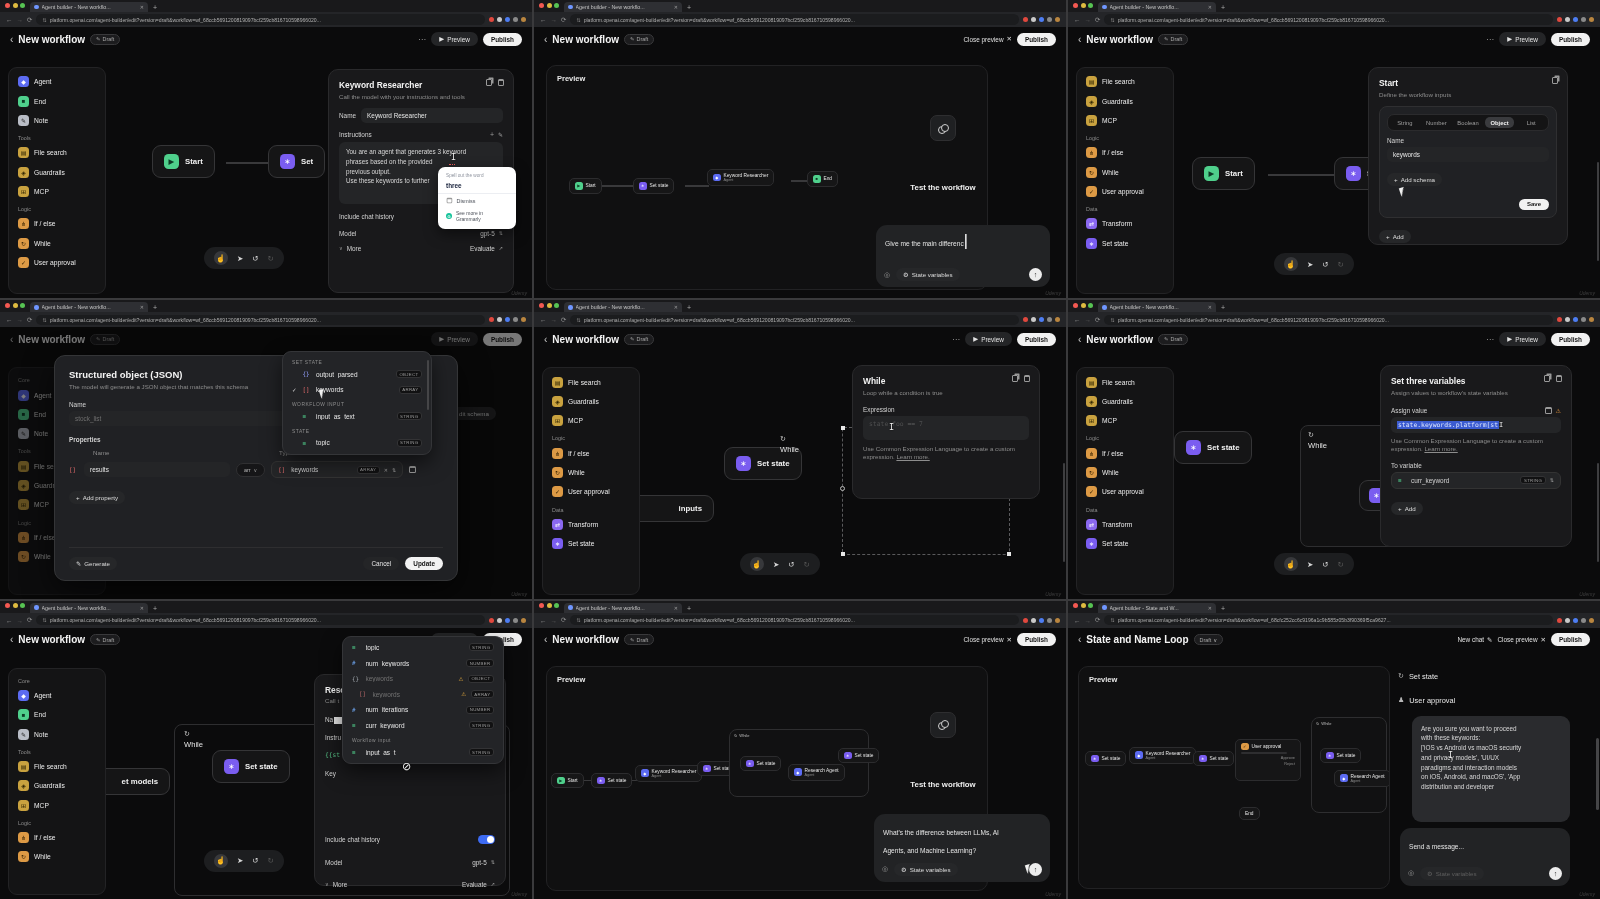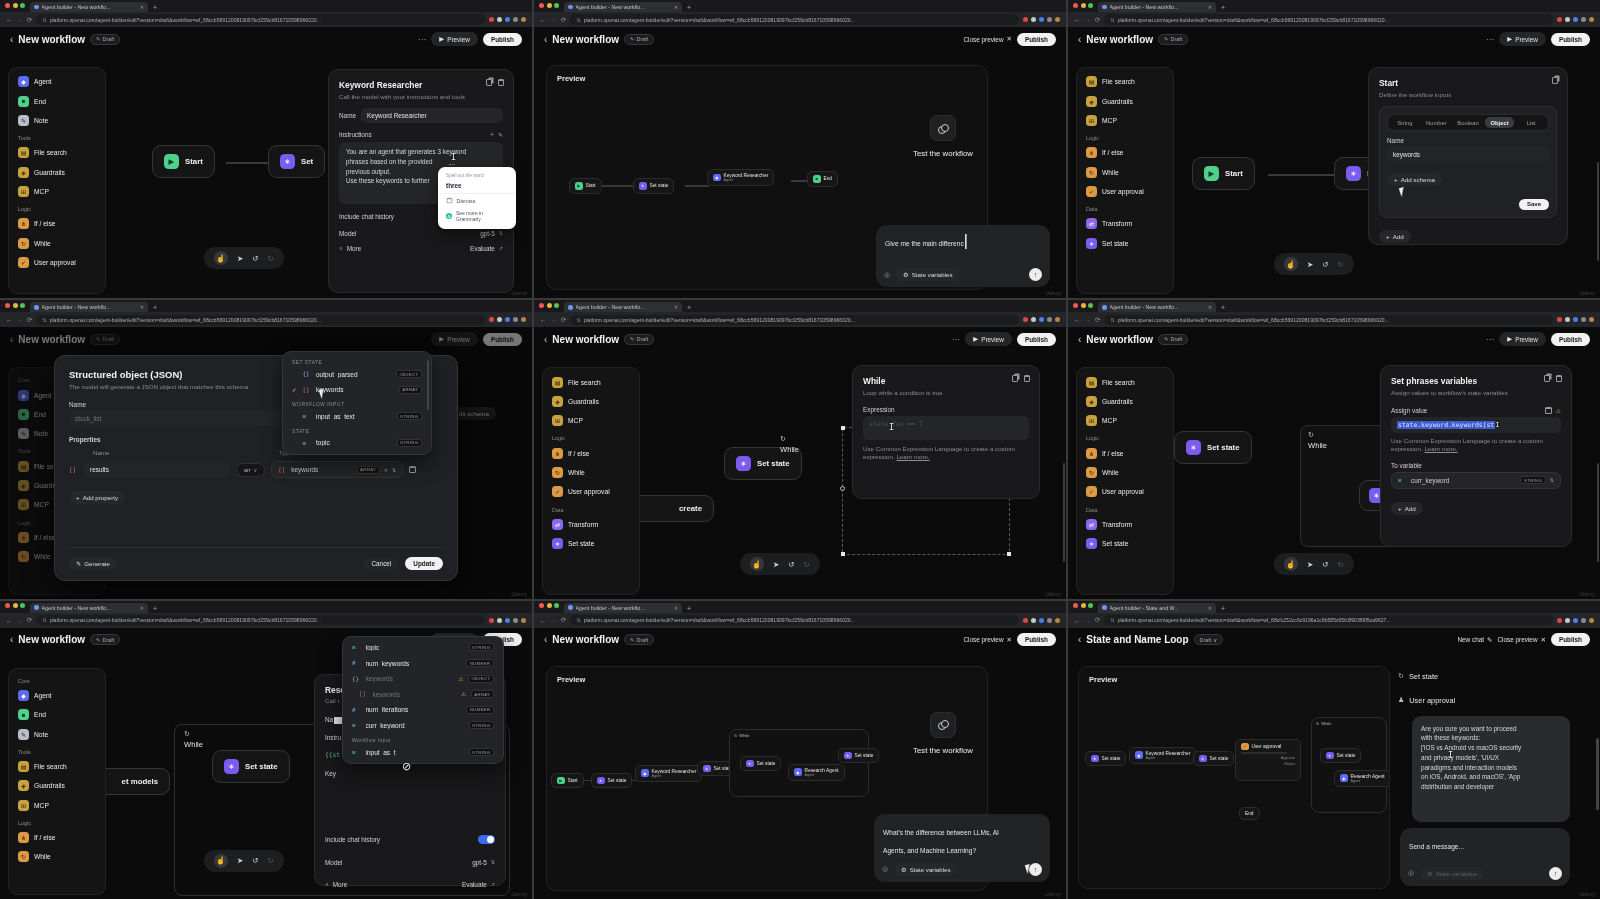--- a/index.html
+++ b/index.html
@@ -117,21 +117,21 @@
   .mn { position:absolute; display:flex; align-items:center; gap:3px; background:#161617; border:1px solid #2c2c2e; border-radius:5px; padding:3px 5px; }
   .mnic { width:7.5px; height:7.5px; border-radius:2.5px; display:flex; align-items:center; justify-content:center; font-size:4px; flex:none; }
   .mnl { color:#e6e6e6; font-size:4.8px; white-space:nowrap; }
   .mns { color:#8a8a8a; font-size:3.8px; }
   .mwlab { position:absolute; color:#bfbfbf; font-size:4px; display:flex; gap:2px; align-items:center; }
   
   .ticon { position:absolute; width:26px; height:26px; border-radius:7px; background:#1f2022; border:1px solid #2e2e30; display:flex; align-items:center; justify-content:center; }
   .c2 { position:relative; width:11px; height:9px; }
   .c2:before,.c2:after { content:""; position:absolute; border:1px solid #cfcfcf; border-radius:50%; width:6px; height:6px; }
   .c2:before { left:0; top:2px; } .c2:after { right:0; top:0; background:#1f2022; }
-  .ttext { position:absolute; color:#efefef; font-size:7.8px; font-weight:400; text-align:center; }
+  .ttext { position:absolute; color:#efefef; font-size:7.8px; font-weight:700; text-align:center;margin-top:34px; }
   .chatcard { position:absolute; background:#222325; border-radius:11px; padding:7px 9px; }
   .chattext { color:#e4e4e4; font-size:6.6px; line-height:1.5; white-space:pre-line; }
   .chatrow { position:absolute; left:8px; right:8px; bottom:6px; display:flex; align-items:center; gap:6px; }
   .aticon { color:#9a9a9a; font-size:7px; }
   .send { width:13px; height:13px; border-radius:50%; background:#ededed; color:#222; display:flex; align-items:center; justify-content:center; font-size:7px; margin-left:auto; flex:none; }
   .caret { color:#fff; font-weight:400; }
   .statusrow { position:absolute; display:flex; align-items:center; gap:5px; }
   .stic { color:#b9b9b9; font-size:7px; }
   .stlb { color:#e8e8e8; font-size:7.4px; }
   .bubble { position:absolute; background:#2a2b2e; border-radius:9px; padding:8px 9px; color:#d9d9d9; font-size:6.4px; line-height:1.52; white-space:pre-line; }
@@ -782,21 +782,21 @@
               <span class="sic" style="background: rgb(138, 104, 240); color: rgb(255, 255, 255);">⇄</span>
               <span class="slb">Transform</span>
             </div>
             <div class="sit">
               <span class="sic" style="background: rgb(122, 93, 240); color: rgb(255, 255, 255);">∗</span>
               <span class="slb">Set state</span>
             </div>
           </div>
       <div class="sscroll"></div>
       <div class="node" style="left:28px;top:144px;width:152px;justify-content:flex-end">
-            <span class="nlb">create</span>
+            <span class="nlb">inputs</span>
           </div>
       <div class="node" style="left:190px;top:96px">
             <span class="nic" style="background:#7a5df0;color:#fff">∗</span>
             <span class="nlb">Set state</span>
           </div>
       <div class="whead" style="left:246px;top:84px">
             <span class="wl1">↻</span>
             <span class="wl2">While</span>
           </div>
       <div class="dash" style="left:308px;top:76px;width:168px;height:128px">
@@ -928,29 +928,29 @@
         <div class="node" style="left:58px;top:54px;padding:7px 9px">
               <span class="nic" style="background:#7a5df0;color:#fff">∗</span>
               <span class="nlb">S</span>
             </div>
       </div>
       <div class="cfg" style="left:312px;top:14px;width:192px;height:182px">
         <div class="cicons">
               <span class="ic-copy"></span>
               <span class="ic-trash"></span>
             </div>
-        <div class="ct">Set phrases variables</div>
+        <div class="ct">Set three variables</div>
         <div class="cs">Assign values to workflow's state variables</div>
         <div class="srow" style="margin-top:9px">
               <span class="flb">Assign value</span>
               <span class="sp"></span>
               <span class="ic-trash"></span>
               <span style="color:#dd8f3a;font-size:6px">⚠</span>
             </div>
-        <div class="inp mono" style="margin-top:3px;position:relative"><span class="sel">state.keyword.keywords[st</span><span class="cur-i" style="position:static;font-size:7px">I</span></div>
+        <div class="inp mono" style="margin-top:3px;position:relative"><span class="sel">state.keywords.platform[st</span><span class="cur-i" style="position:static;font-size:7px">I</span></div>
         <div class="cs" style="margin-top:4px"><span>Use Common Expression Language to create a custom expression.</span> <span class="lm">Learn more.</span></div>
         <div class="flb" style="margin-top:8px">To variable</div>
         <div class="vfield" style="margin-top:3px">
           <span class="ddg" style="color:#52d68f">≡</span>
           <span class="flb">curr_keyword</span>
           <span class="sp"></span>
           <span class="badge">STRING</span>
           <span class="cgl">⇅</span>
         </div>
         <div style="margin-top:8px"><span class="chip">

